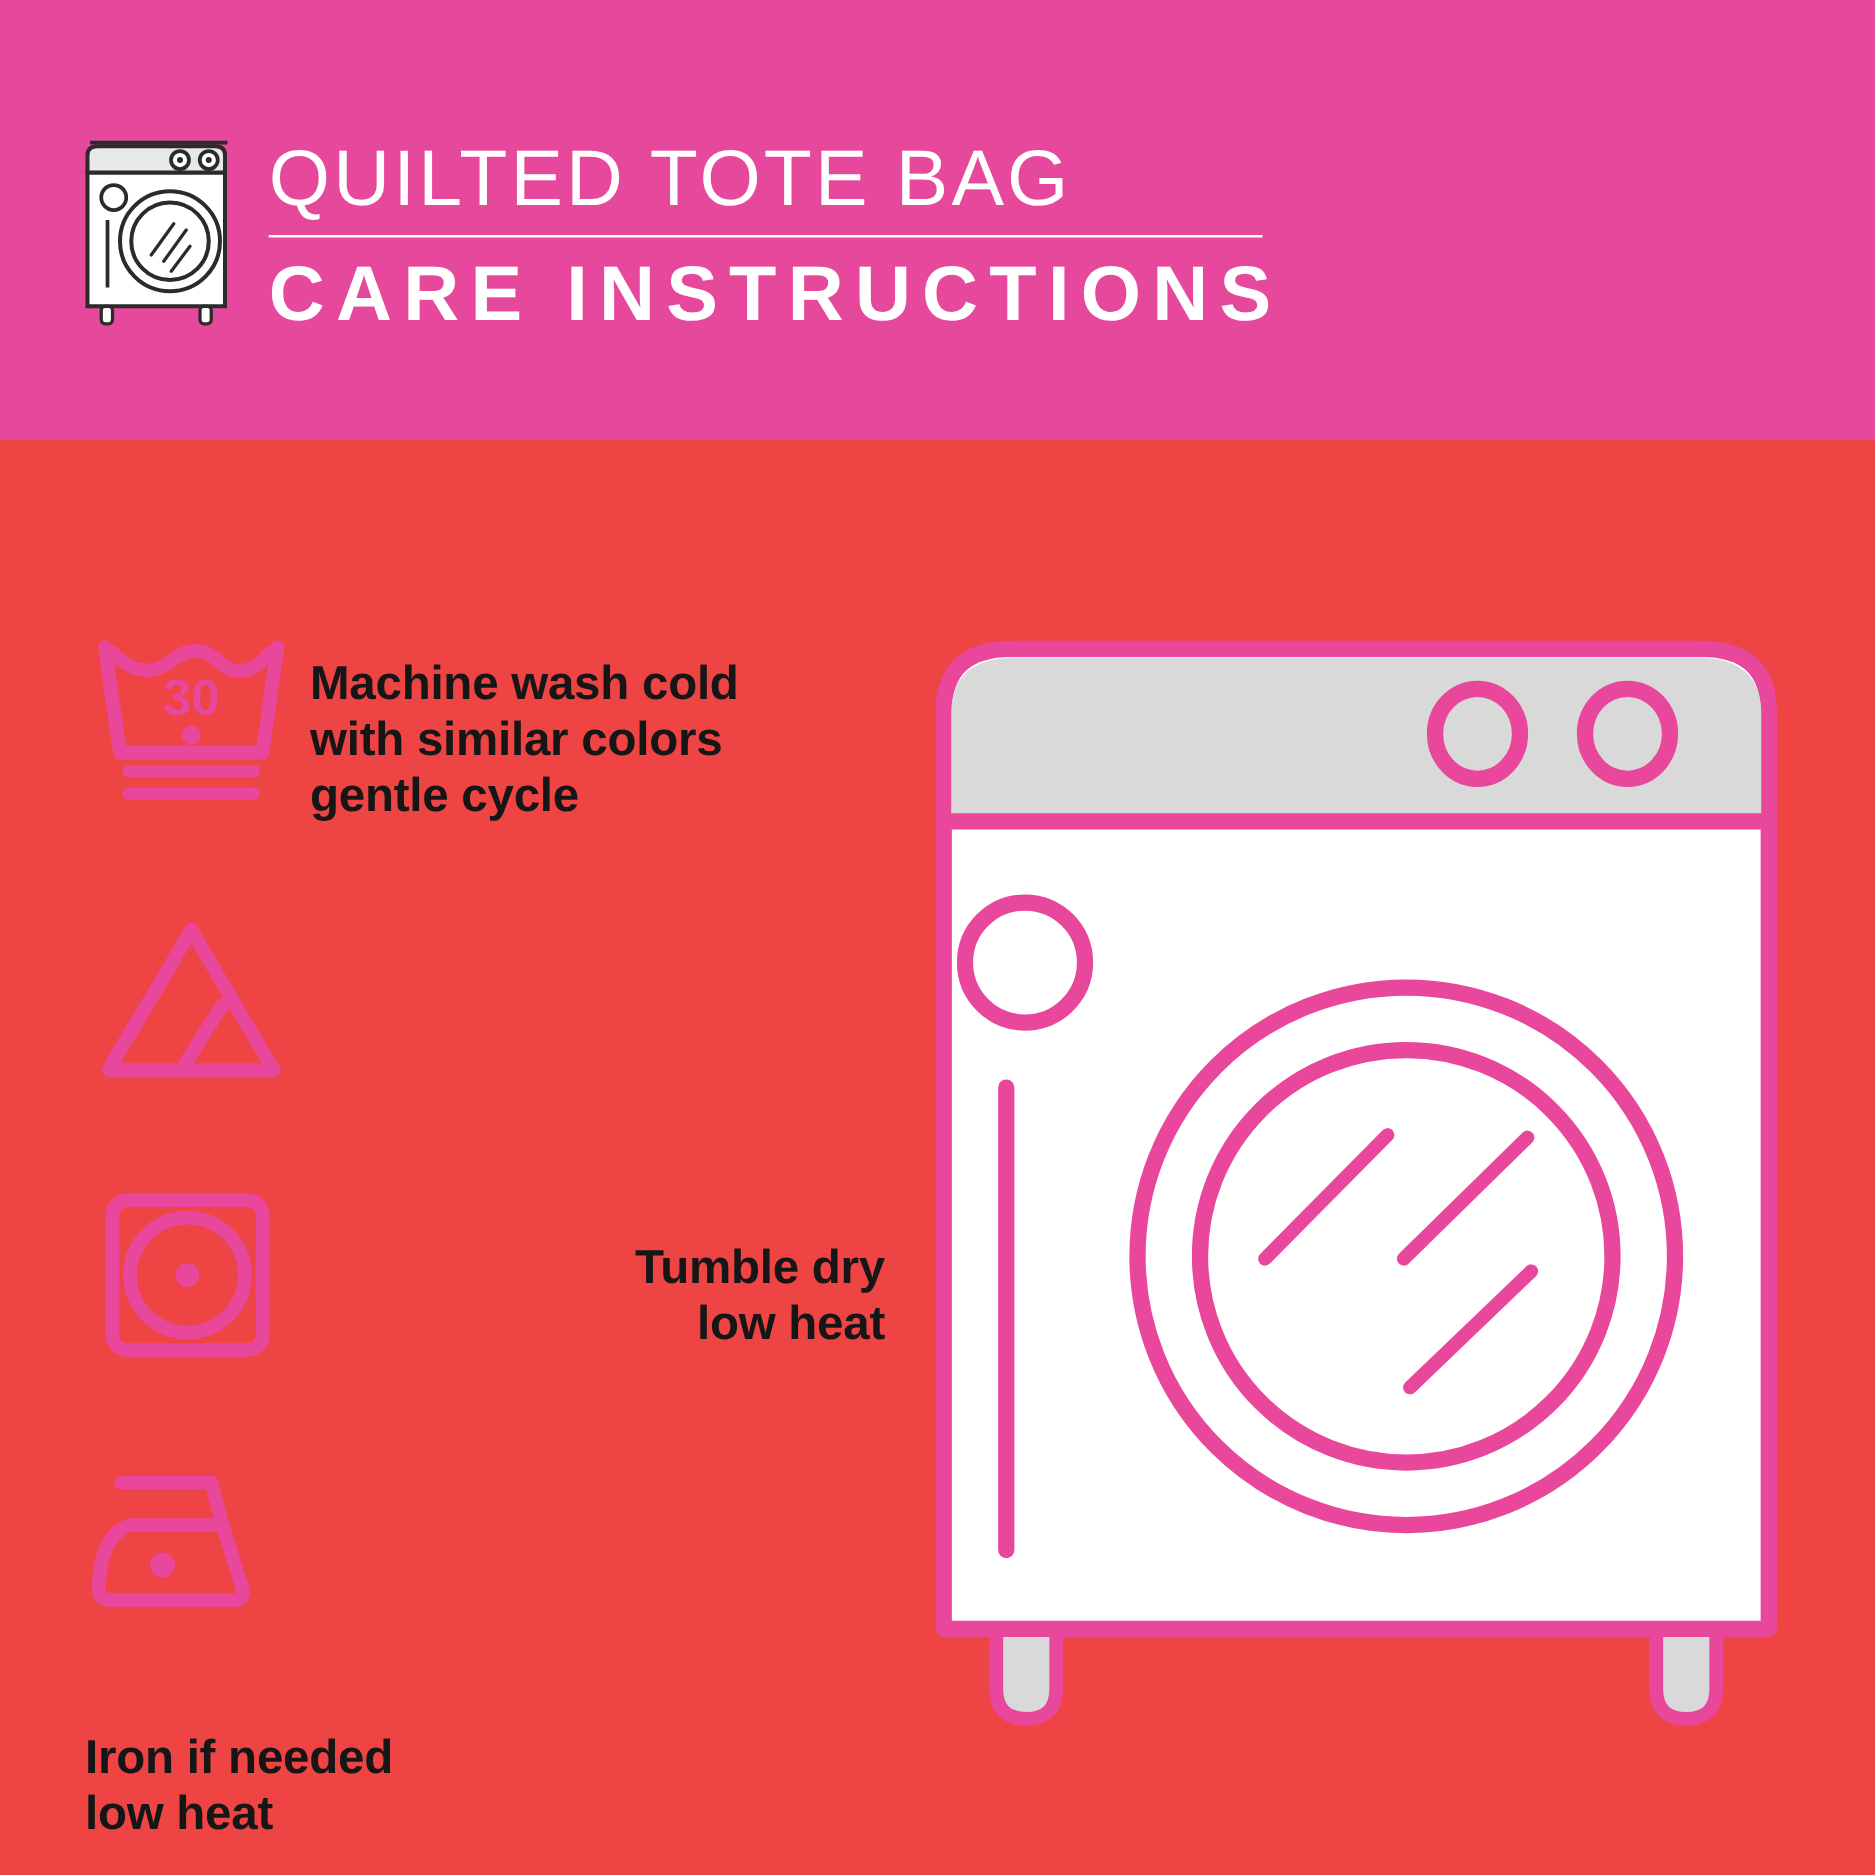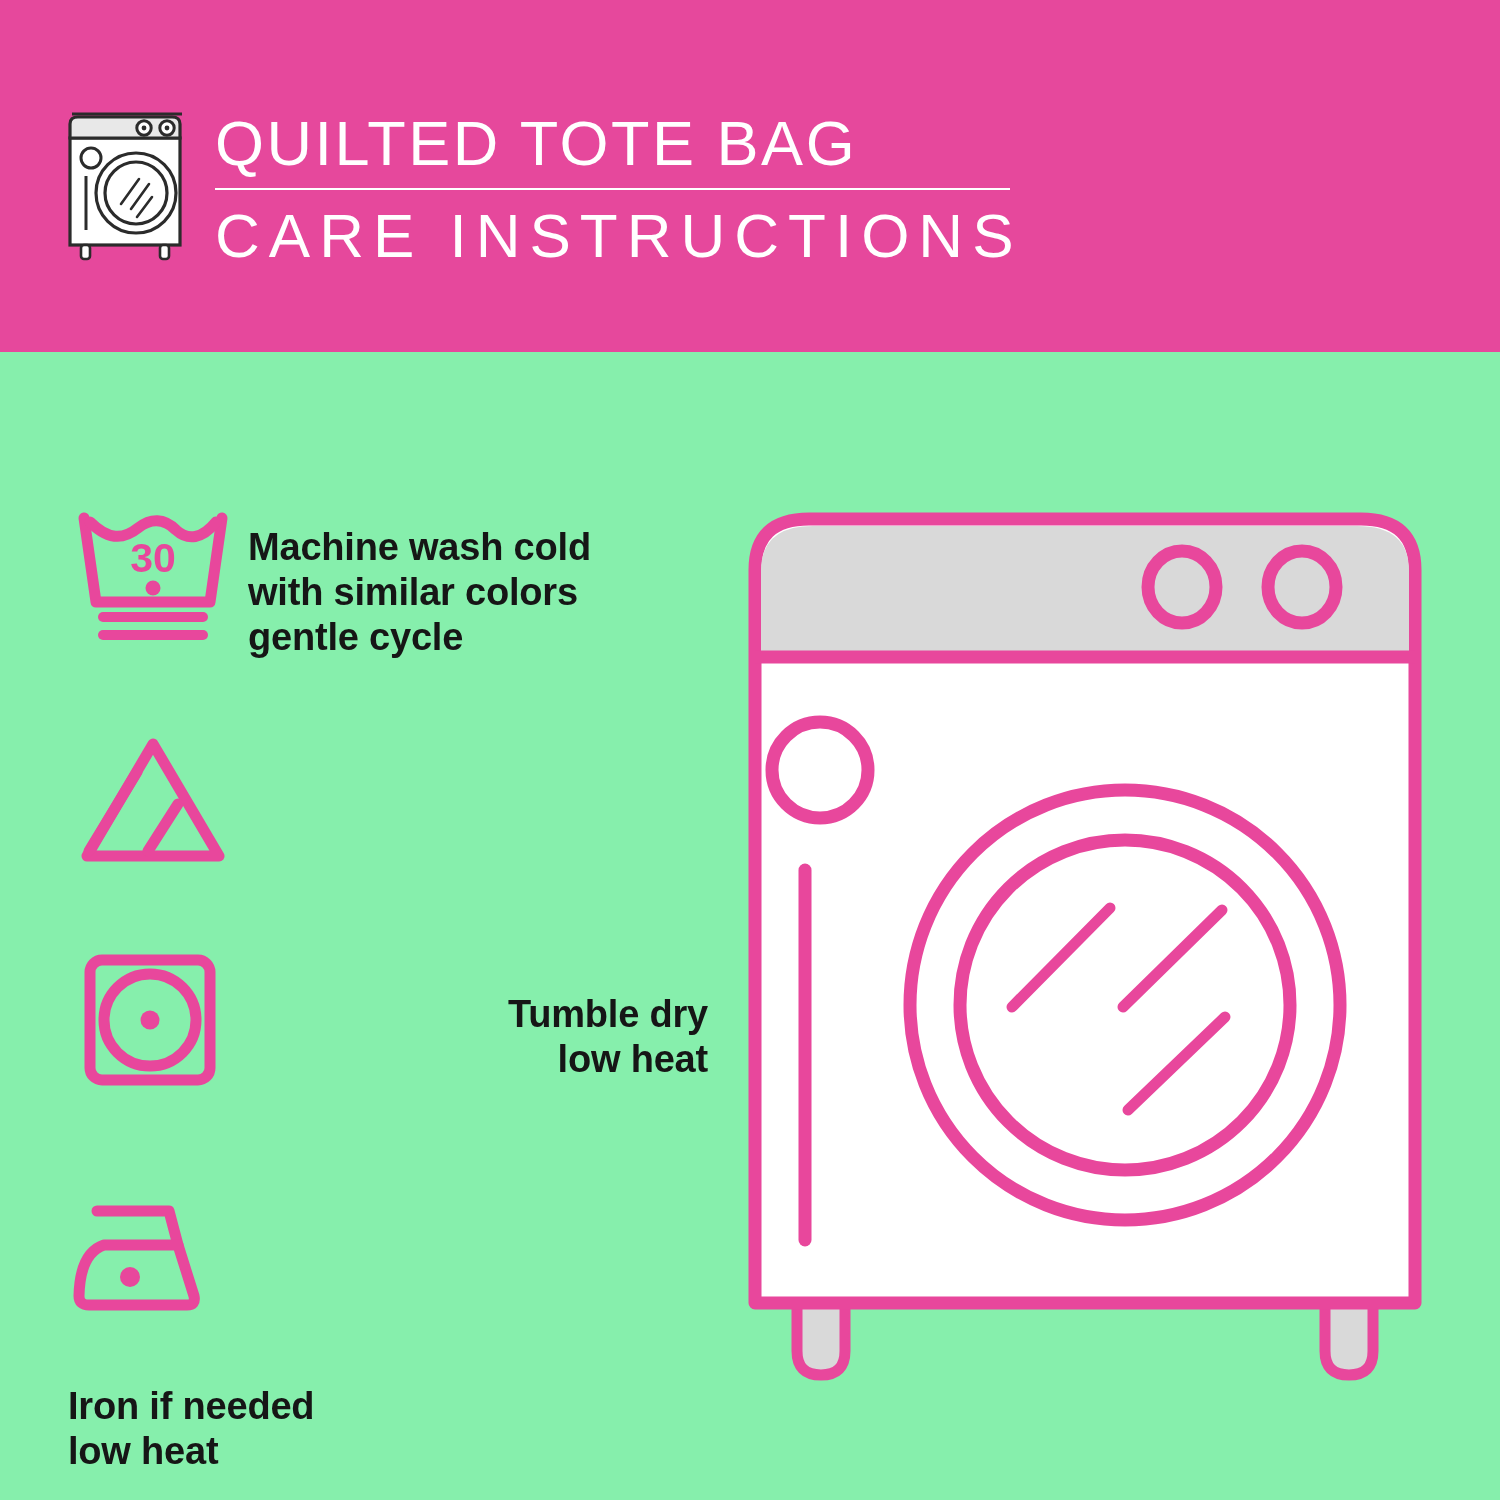--- a/index.html
+++ b/index.html
@@ -9,21 +9,21 @@
     height: 1500px;
     background: #ffffff;
     font-family: "Liberation Sans", sans-serif;
     overflow: hidden;
   }
 
   #page {
     position: relative;
     width: 1500px;
     height: 1500px;
-    background: #86efac;
+    background: #ef4444;
   }
 
   
   #header-banner {
     position: absolute;
     left: 0; top: 0;
     width: 1500px;
     height: 352px;
     background: #e6489c;
   }
@@ -56,21 +56,21 @@
     height: 2px;
     background: #ffffff;
     margin-top: 8px;
     margin-bottom: 10px;
   }
 
   #header-subtitle {
     color: #ffffff;
     font-family: "Liberation Sans", sans-serif;
     font-size: 62px;
-    font-weight: 400;
+    font-weight: 700;
     letter-spacing: 9px;
     line-height: 72px;
     white-space: nowrap;
   }
 
   
   #instruction-list {
     position: absolute;
     left: 68px;
     top: 500px;
@@ -81,21 +81,21 @@
     display: flex;
     align-items: flex-start;
     height: 222px;
   }
   .instruction-row.row-last { height: 160px; flex-direction: column; }
 
   .instruction-symbol {
     width: 180px;
     flex: 0 0 180px;
     display: flex;
-    align-items: center;
+    align-items: flex-start;
     justify-content: flex-start;
     padding-top: 6px;
   }
 
   .instruction-text {
     flex: 1 1 auto;
     color: #161616;
     font-family: "Liberation Sans", sans-serif;
     font-size: 38px;
     font-weight: 700;

